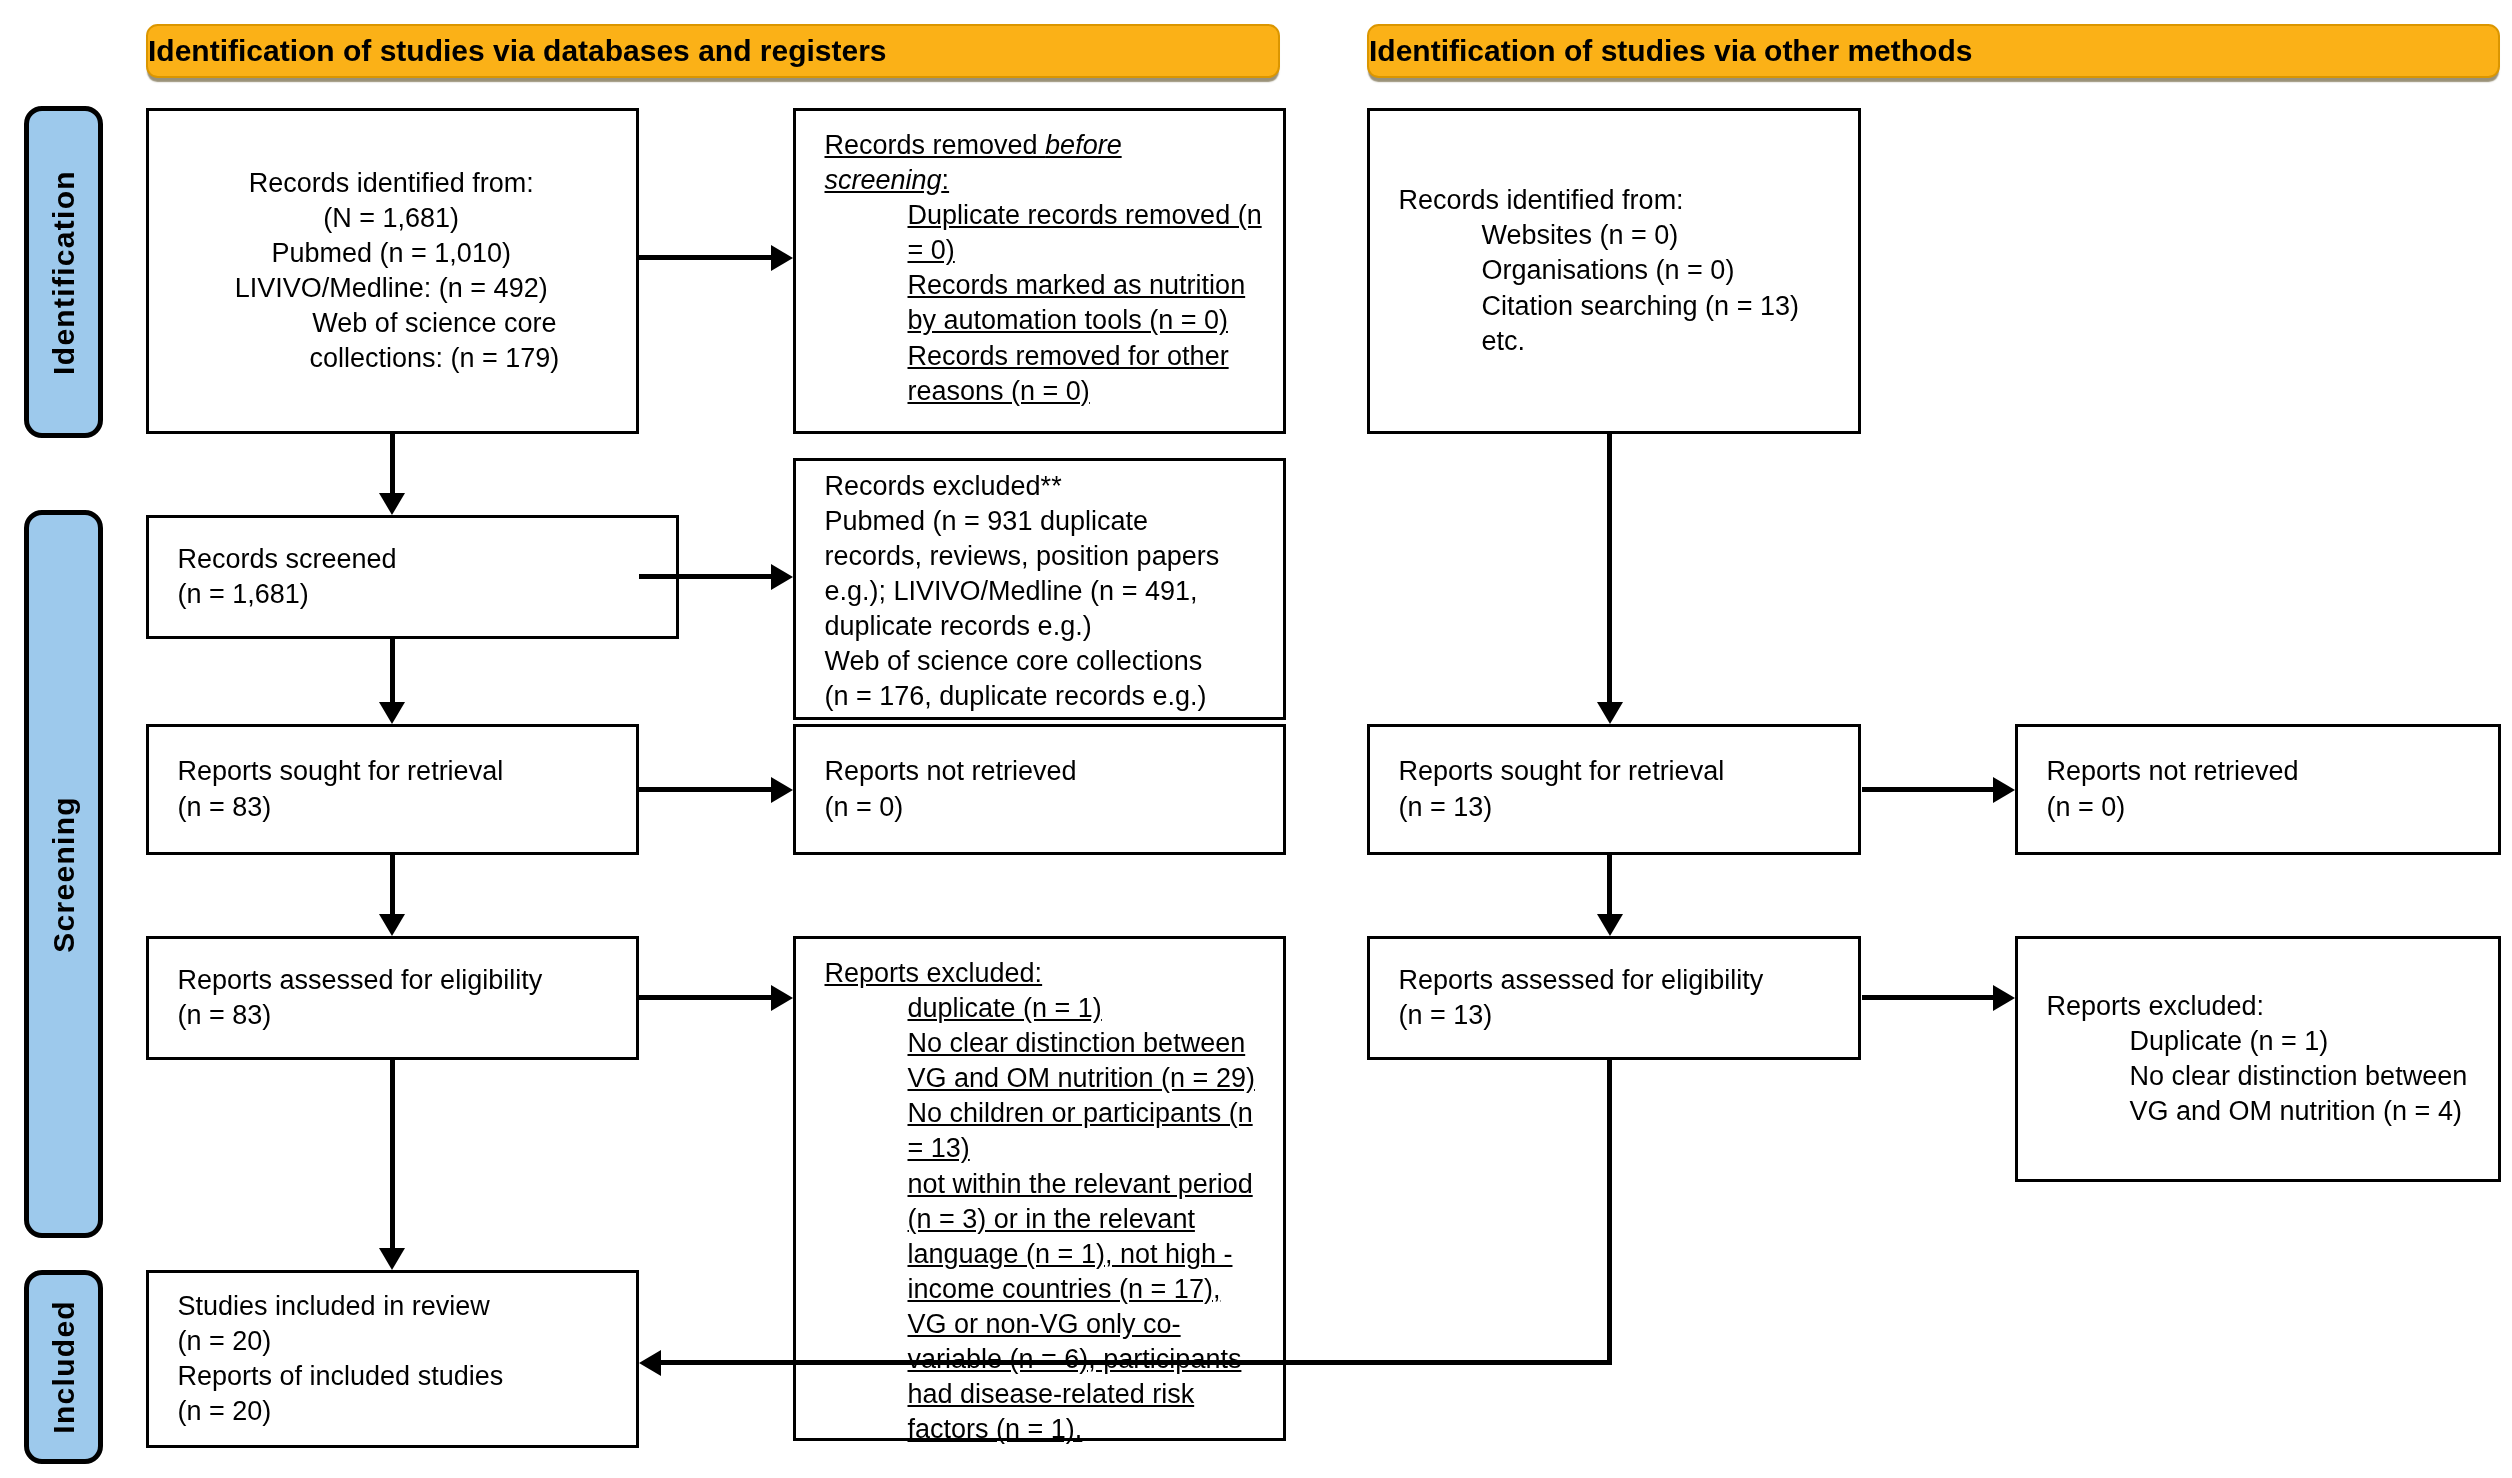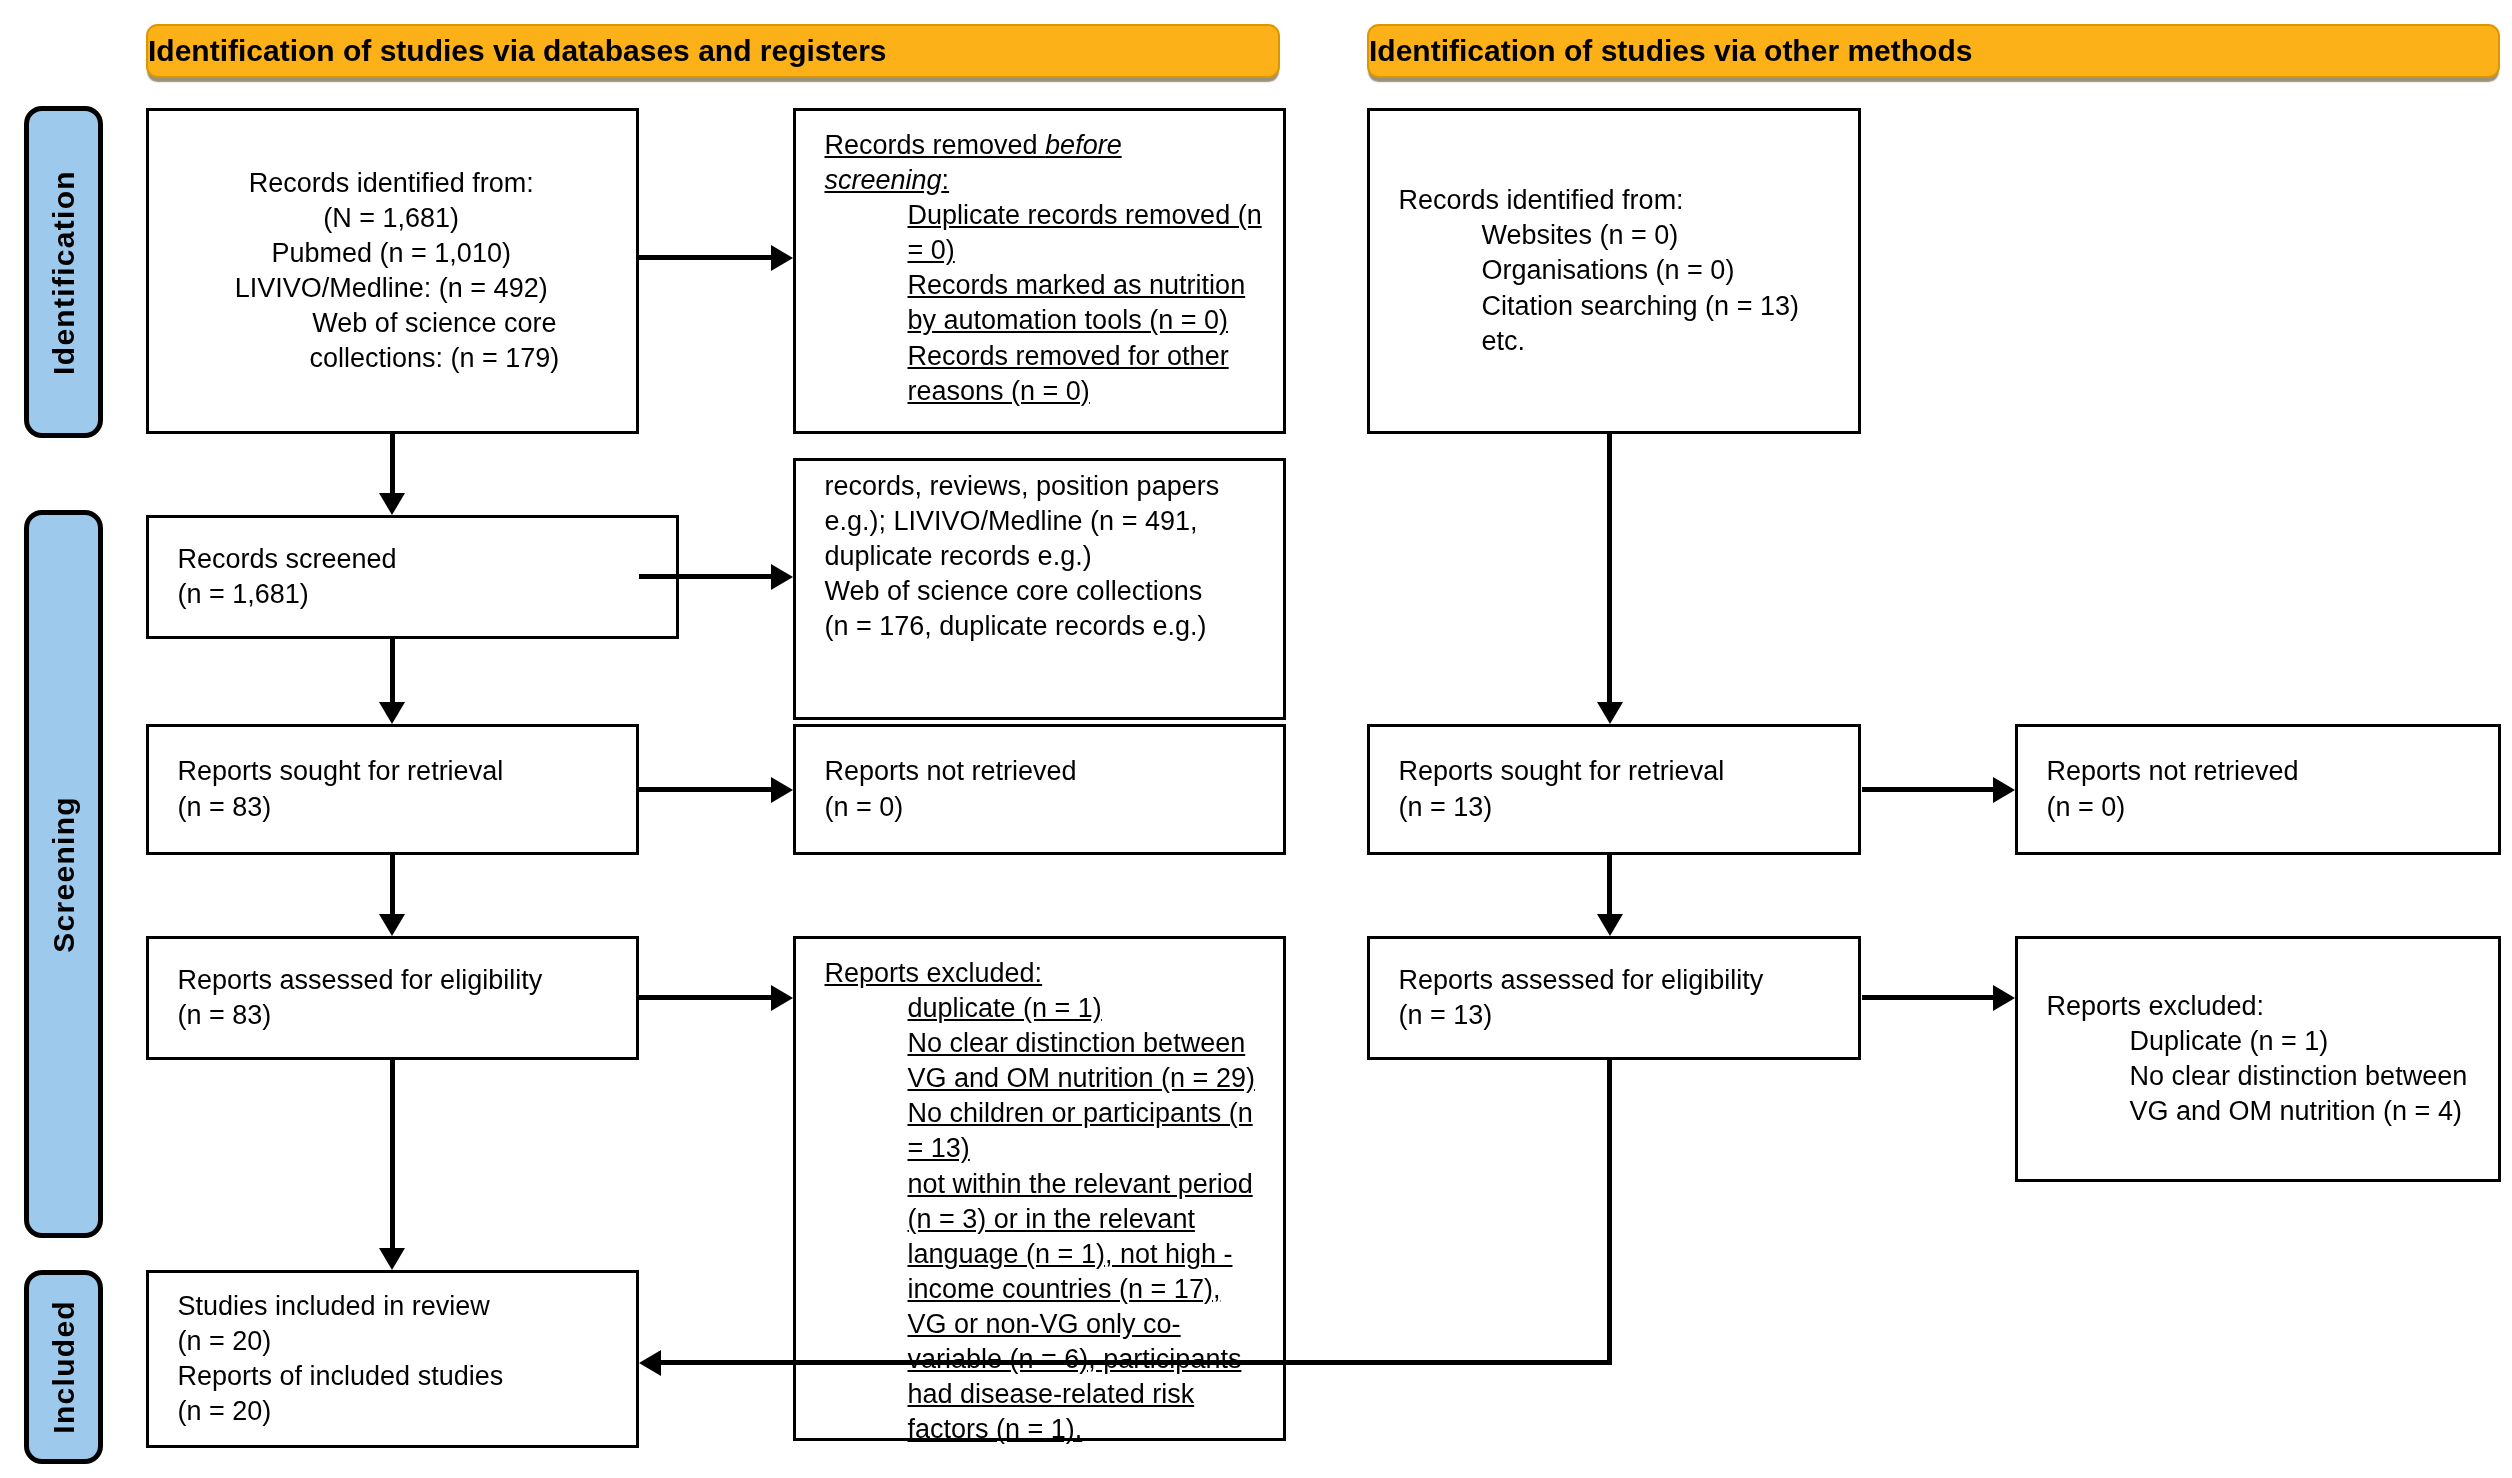--- a/index.html
+++ b/index.html
@@ -123,20 +123,22 @@
       <div class="line">etc.</div>
     </div>
   </div>
 
   <div class="box center-v" style="left:146px;top:515px;width:533px;height:124px">
     <div class="line">Records screened</div>
     <div class="line">(n = 1,681)</div>
   </div>
 
   <div class="box pad-top-sm" style="left:793px;top:458px;width:493px;height:262px">
+    <div class="line">Records excluded**</div>
+    <div class="line">Pubmed (n = 931 duplicate</div>
     <div class="line">records, reviews, position papers</div>
     <div class="line">e.g.); LIVIVO/Medline (n = 491,</div>
     <div class="line">duplicate records e.g.)</div>
     <div class="line">Web of science core collections</div>
     <div class="line">(n = 176, duplicate records e.g.)</div>
   </div>
 
   <div class="box center-v" style="left:146px;top:724px;width:493px;height:131px">
     <div class="line">Reports sought for retrieval</div>
     <div class="line">(n = 83)</div>

